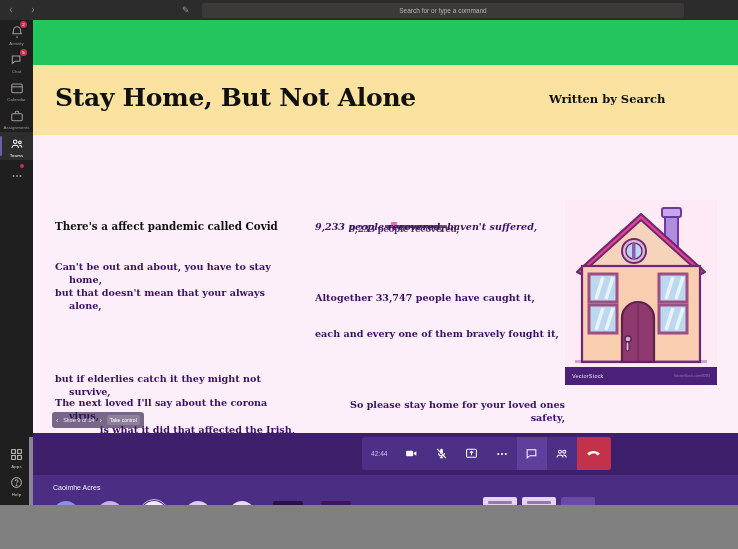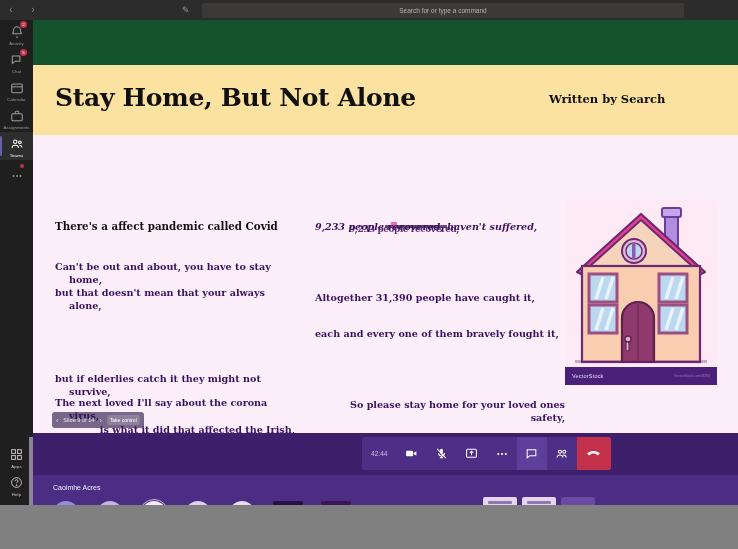--- a/index.html
+++ b/index.html
@@ -70,21 +70,21 @@
   .rail-bottom { position: absolute; left: 0; bottom: 6px; width: 33px; }
   .rail-bottom .rail-item { color: #c7c5c3; }
 
   
   .stage {
     position: absolute; left: 33px; top: 20px;
     width: 705px; height: 485px; background: #1b1a19;
   }
   .presenter-area {
     position: absolute; left: 0; top: 0; width: 705px; height: 336px;
-    background: #14532d;
+    background: #22c55e;
   }
 
   
   .slide {
     position: absolute; left: 0; top: 45px; width: 705px; height: 368px;
     background: #fdeffa; overflow: hidden;
   }
   .slide-band {
     position: absolute; left: 0; top: 0; width: 705px; height: 70px;
     background: #fbe2a0;
@@ -352,21 +352,21 @@
             <span class="ln">The next loved I'll say about the corona virus,</span>
           </div>
           <div class="verse col-left" style="top:358px;text-align:right;">
             <span class="ln">is what it did that affected the Irish,</span>
           </div>
 
           <div class="verse col-right" style="top:155px;font-style:italic;">
             <span class="ln">9,233 people recovered, haven't suffered,</span>
           </div>
           <div class="verse col-right" style="top:226px;">
-            <span class="ln">Altogether 31,390 people have caught it,</span>
+            <span class="ln">Altogether 33,747 people have caught it,</span>
           </div>
           <div class="verse col-right" style="top:262px;">
             <span class="ln">each and every one of them bravely fought it,</span>
           </div>
           <div class="verse col-right" style="top:333px;text-align:right;">
             <span class="ln">So please stay home for your loved ones safety,</span>
           </div>
 
           <div class="house-card">
             <svg width="152" height="185" viewBox="0 0 152 185">

